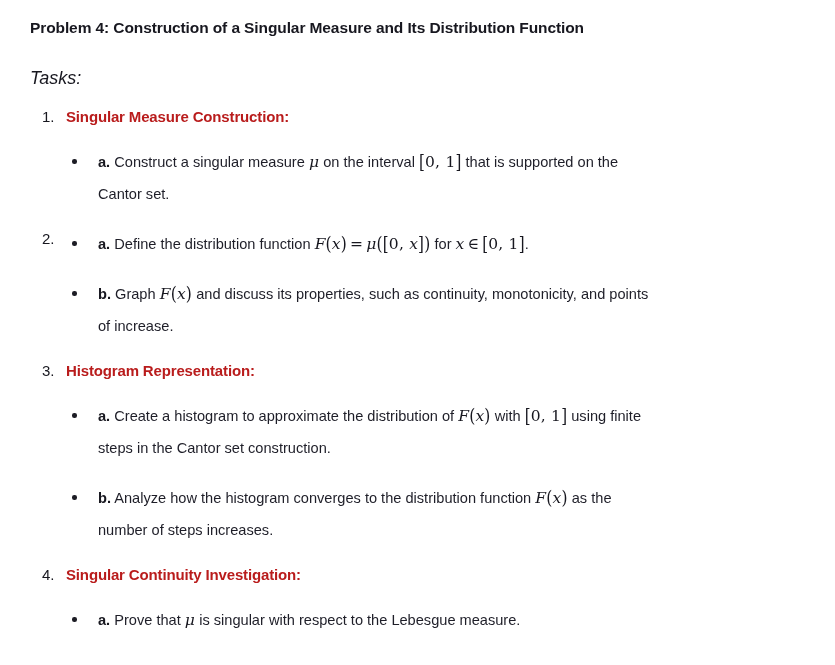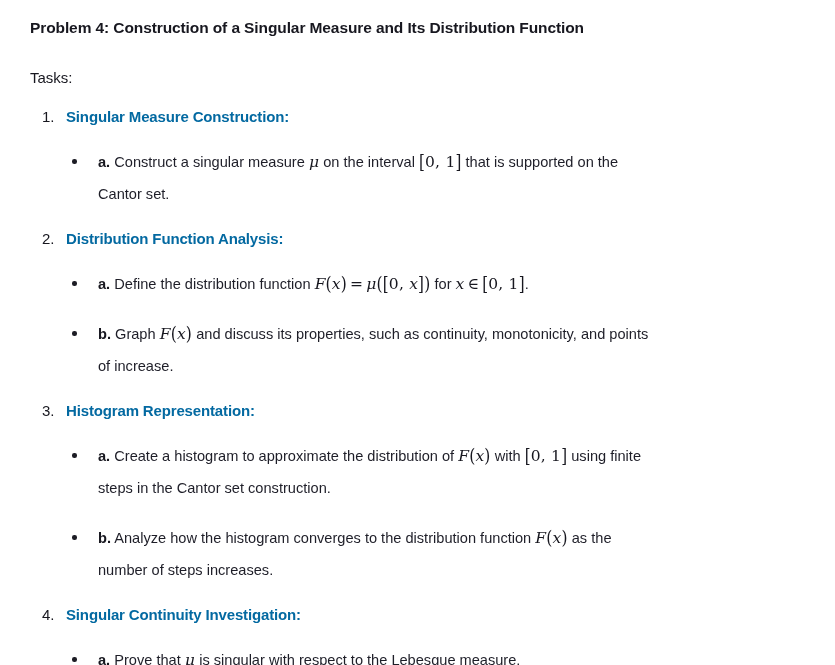--- a/index.html
+++ b/index.html
@@ -22,25 +22,26 @@
   }
   .doc-title {
     font-size: 15.5px;
     font-weight: bold;
     letter-spacing: -0.1px;
     margin: 8px 0 0 0;
     line-height: 20px;
     color: #17171f;
   }
   .tasks-label {
-    font-size: 15px;
+    font-size: 18px;
     font-weight: normal;
     margin: 30px 0 0 0;
     line-height: 20px;
     color: #17171f;
+    font-style: italic;
   }
   ol.task-list {
     list-style: none;
     margin: 18px 0 0 0;
     padding: 0;
     counter-reset: taskno;
   }
   ol.task-list > li.task {
     counter-increment: taskno;
     position: relative;
@@ -58,21 +59,21 @@
     font-size: 15px;
     font-weight: normal;
     color: #17171f;
     line-height: 22px;
   }
   .task-heading {
     font-size: 15px;
     font-weight: bold;
     line-height: 22px;
     letter-spacing: -0.15px;
-    color: #0369a1;
+    color: #b91c1c;
   }
   ul.sub-list {
     list-style: none;
     margin: 0;
     padding: 0;
   }
   ul.sub-list > li.subitem {
     position: relative;
     padding-left: 32px;
     margin-top: 18px;
@@ -141,21 +142,20 @@
       <div class="task-heading">Singular Measure Construction:</div>
       <ul class="sub-list">
         <li class="subitem">
           <span class="sub-label">a.</span>
           <span>Construct a singular measure </span><span class="m"><span class="greek">μ</span></span><span> on the interval </span><span class="m"><span class="brk">[</span><span class="num">0</span><span class="num">,</span> <span class="num">1</span><span class="brk">]</span></span><span> that is supported on the Cantor set.</span>
         </li>
       </ul>
     </li>
 
     <li class="task">
-      <div class="task-heading">Distribution Function Analysis:</div>
       <ul class="sub-list">
         <li class="subitem">
           <span class="sub-label">a.</span>
           <span>Define the distribution function </span><span class="m">F<span class="par">(</span>x<span class="par">)</span><span class="op">=</span><span class="greek">μ</span><span class="par">(</span><span class="brk">[</span><span class="num">0</span><span class="num">,</span> x<span class="brk">]</span><span class="par">)</span></span><span> for </span><span class="m">x<span class="op">∈</span><span class="brk">[</span><span class="num">0</span><span class="num">,</span> <span class="num">1</span><span class="brk">]</span></span><span>.</span>
         </li>
         <li class="subitem">
           <span class="sub-label">b.</span>
           <span>Graph </span><span class="m">F<span class="par">(</span>x<span class="par">)</span></span><span> and discuss its properties, such as continuity, monotonicity, and points of increase.</span>
         </li>
       </ul>

